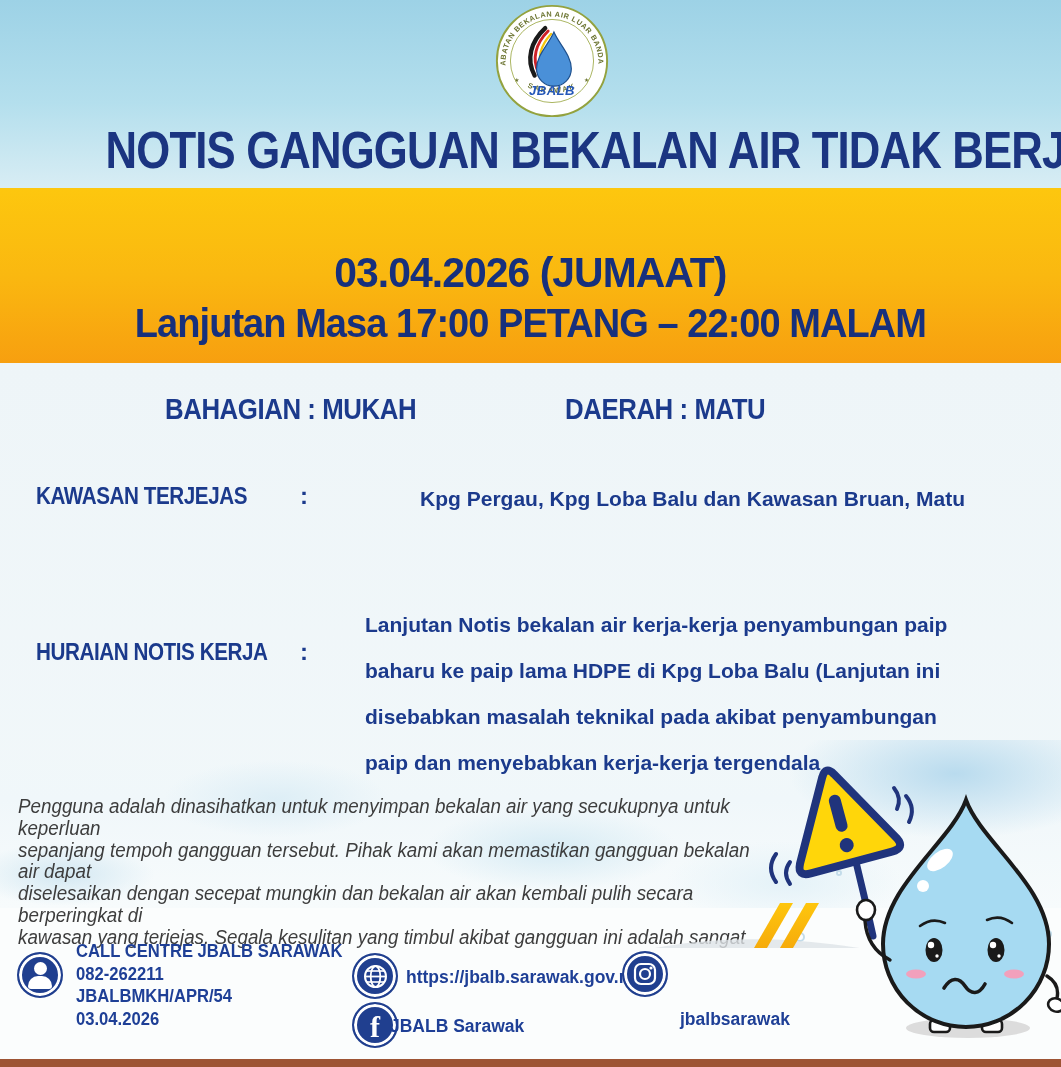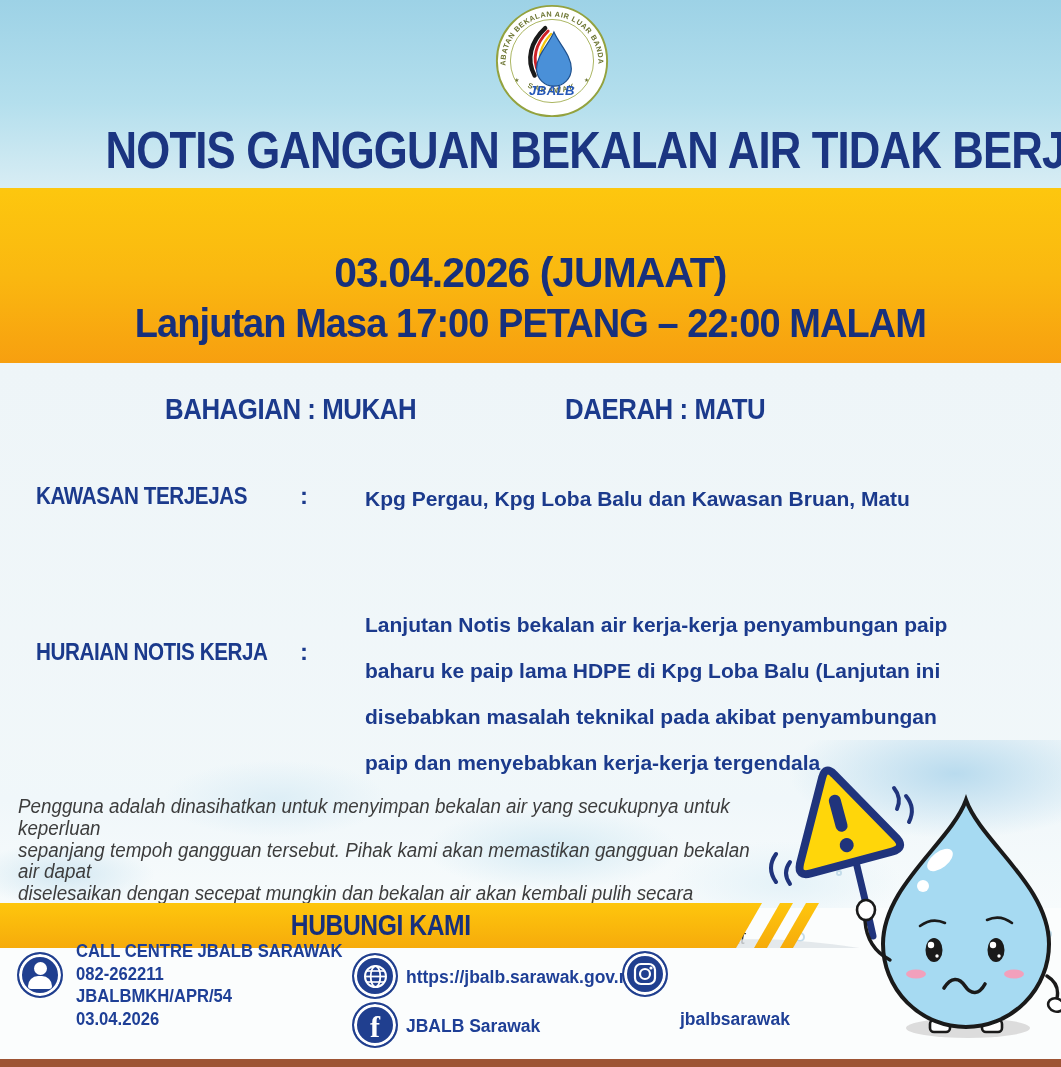--- a/index.html
+++ b/index.html
@@ -40,21 +40,21 @@
   .loc-row span { position:absolute; color:#1b3a8c; font-size:30px; font-weight:bold; white-space:nowrap;
                   transform:scaleX(.86); transform-origin:left center; letter-spacing:-.5px; }
   .loc-bahagian { left:165px; top:392px; }
   .loc-daerah   { left:565px; top:392px; }
 
   .f-label { position:absolute; left:36px; color:#1b3a8c; font-size:24px; font-weight:bold; white-space:nowrap;
              transform:scaleX(.86); transform-origin:left center; letter-spacing:-.5px; }
   .f-colon { position:absolute; left:300px; color:#1b3a8c; font-size:24px; font-weight:bold; }
   .f-value { position:absolute; left:365px; color:#1b3a8c; font-size:21px; font-weight:bold;
              width:600px; white-space:pre-line; }
-  .k-label { top:482px; } .k-colon { top:482px; } .k-value { top:487px; }
+  .k-label { top:482px; } .k-colon { top:482px; } .k-value { top:487px;text-align:right; }
   .h-label { top:638px; } .h-colon { top:638px; }
   .h-value { top:602px; line-height:46px; }
 
   .advisory { position:absolute; left:18px; top:796px; width:800px; color:#3d3d3d;
               font-size:20px; font-style:italic; font-weight:500; line-height:21.8px;
               white-space:pre-line; transform:scaleX(.94); transform-origin:left top; }
 
   
   .hubungi { position:absolute; left:0; top:903px; width:762px; height:45px;
              background:linear-gradient(180deg,#fec60d 0%,#f6ab0b 100%);
@@ -83,21 +83,21 @@
   .p-head { position:absolute; left:50%; top:8px; width:13px; height:13px; margin-left:-6.5px;
             background:#fff; border-radius:50%; }
   .p-body { position:absolute; left:50%; bottom:7px; width:24px; height:13px; margin-left:-12px;
             background:#fff; border-radius:10px 10px 3px 3px; }
   .globe-icon { left:352px; top:953px; }
   .fb-icon    { left:352px; top:1002px; }
   .fb-icon .f-glyph { color:#fff; font-size:30px; font-weight:bold; font-family:"Liberation Serif",serif;
                       line-height:1; margin-top:4px; }
   .ig-icon    { left:622px; top:951px; }
   .web-text { left:406px; top:967px; }
-  .fb-text  { left:406px; top:1016px; }
+  .fb-text  { left:390px; top:1016px; }
   .ig-text  { left:680px; top:1009px; }
 
   
   .mascot-svg { position:absolute; left:768px; top:758px; width:293px; height:296px; z-index:6; }
 
   .bottom-bar { position:absolute; left:0; top:1059px; width:1061px; height:8px; background:#9e5434; }
 </style>
 </head>
 <body>
 
@@ -168,23 +168,20 @@
   <div class="bubble" style="left:1028px;top:988px;width:7px;height:7px;"></div>
   <div class="bubble" style="left:836px;top:870px;width:6px;height:6px;"></div>
   <div class="bubble" style="left:865px;top:960px;width:6px;height:6px;"></div>
   <div class="bubble" style="left:1044px;top:930px;width:8px;height:8px;"></div>
 
   <svg class="swirl" viewBox="0 0 960 110">
     <path d="M0,55 C180,5 360,85 560,35 S 880,70 960,25" fill="none" stroke="#dfe4e7" stroke-width="9" opacity="0.8"></path>
     <path d="M0,72 C190,25 370,100 570,52 S 890,85 960,42" fill="none" stroke="#e6eaec" stroke-width="6" opacity="0.8"></path>
   </svg>
 
-  <div class="hubungi">
-    <span>HUBUNGI KAMI</span>
-  </div>
   <div class="stripe s1"></div>
   <div class="stripe s2"></div>
 
   <div class="contact-area"></div>
 
   <div class="cicon person-icon">
     <span class="p-head"></span>
     <span class="p-body"></span>
   </div>
   <div class="cc-text">CALL CENTRE JBALB SARAWAK

